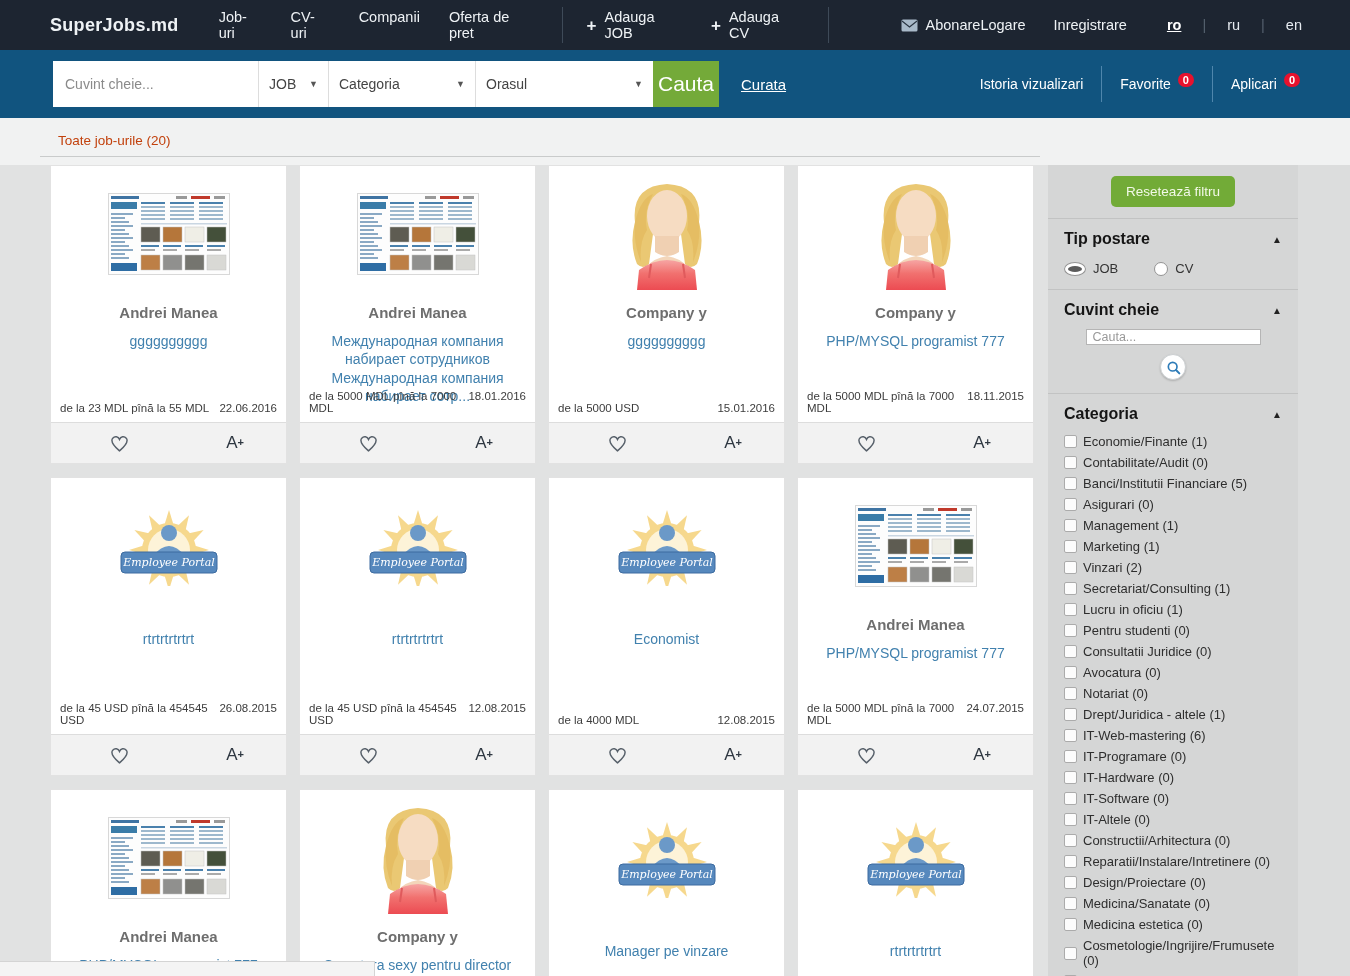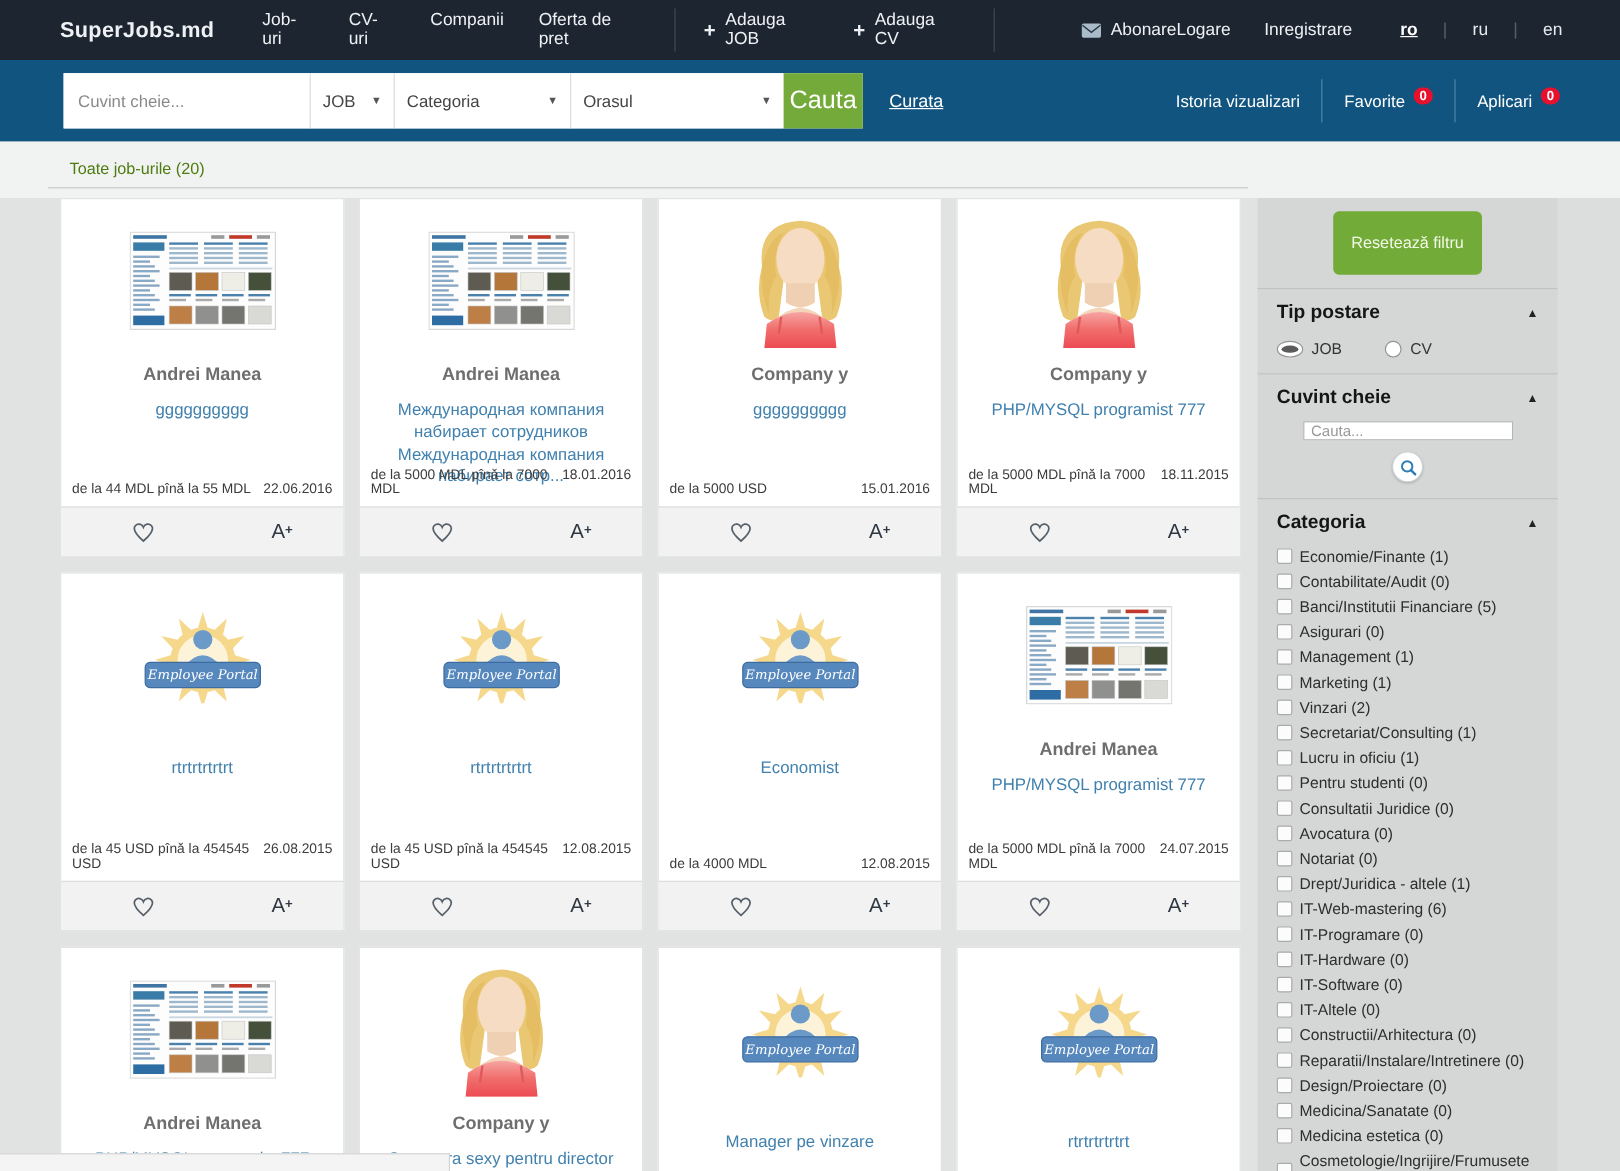--- a/index.html
+++ b/index.html
@@ -38,21 +38,21 @@
                font-family:"Liberation Sans", sans-serif; }
   .curata { color:#fff; text-decoration:underline; font-size:15px; margin-left:22px; cursor:pointer; }
   .bar-right { margin-left:auto; display:flex; align-items:center; margin-right:50px; color:#fff; font-size:14px;justify-content:space-between; }
   .bar-div { width:1px; height:36px; background:#4f86ac; margin:0 18px; }
   .bar-link { cursor:pointer; display:flex; align-items:center; }
   .badge { background:#e8112d; color:#fff; border-radius:8px; font-size:11px; font-weight:bold;
            padding:1px 5px; margin-left:7px; position:relative; top:-4px; }
 
   
   .band-top { position:absolute; top:118px; left:0; right:0; height:47px; background:#f1f2f2; }
-  .page-heading { position:absolute; left:58px; top:133px; font-size:13.5px; color:#4d7c0f; }
+  .page-heading { position:absolute; left:58px; top:133px; font-size:13.5px; color:#c2410c; }
   .heading-divider { position:absolute; left:40px; top:156px; width:1000px; height:1px; background:#c9cbcb; }
   .right-strip { position:absolute; left:1298px; right:0; top:165px; bottom:0; background:#dcdddd; }
 
   
   .grid { position:absolute; left:50px; top:165px; width:984px; display:flex; flex-wrap:wrap; gap:13px 12px; }
   .card { width:237px; height:299px; background:#fff; border:1px solid #e2e2e2; position:relative; }
   .card-img { height:135px; display:flex; align-items:center; justify-content:center; }
   .card-company { text-align:center; margin-top:3px; min-height:19px; font-size:15px; font-weight:bold; color:#6e6e6e; }
   .card-title { text-align:center; margin-top:9px; padding:0 12px; font-size:14px; color:#4181ae;
                 line-height:1.32; cursor:pointer; }
@@ -65,21 +65,21 @@
   .fav-btn, .apply-btn { cursor:pointer; display:flex; align-items:center; }
   .apply-btn { font-size:17px; color:#2f3842; font-weight:500; }
   .apply-btn sup { font-size:11px; font-weight:bold; position:relative; top:-1px; }
 
   .bottom-strip { position:absolute; left:0; top:961px; width:375px; height:15px; background:#f4f4f4;
                   border-top:1px solid #d4d4d4; border-right:1px solid #d4d4d4; z-index:6; }
 
   
   .sidebar { position:absolute; left:1048px; top:165px; width:250px; bottom:0; background:#d5d6d6; }
   .reset-btn { display:block; margin:11px auto 11px; background:#72ab37; color:#f2f9e7; border:none;
-               border-radius:5px; font-size:13.5px; padding:19px 15px; cursor:pointer;
+               border-radius:5px; font-size:13.5px; padding:8px 15px; cursor:pointer;
                font-family:"Liberation Sans", sans-serif; }
   .side-divider { height:1px; background:#c2c3c3; }
   .side-section { padding:11px 16px 13px; }
   .side-heading { font-size:16px; font-weight:bold; color:#151515; display:flex;
                   justify-content:space-between; align-items:center; cursor:pointer; }
   .collapse-arrow { font-size:10px; color:#222; }
   .radio-row { margin-top:13px; display:flex; gap:36px; font-size:13px; color:#333; }
   .radio-opt { display:flex; align-items:center; cursor:pointer; }
   .radio { width:14px; height:14px; border-radius:50%; background:#fff; border:1px solid #949494;
            display:inline-block; margin-right:7px; position:relative; }
@@ -231,21 +231,21 @@
           <rect x="99" y="56" width="14" height="2" fill="#aaa"></rect>
           <rect x="33" y="62" width="19" height="15" fill="#bd7f46" stroke="#c4c4c4" stroke-width="0.5"></rect>
           <rect x="55" y="62" width="19" height="15" fill="#90908e" stroke="#c4c4c4" stroke-width="0.5"></rect>
           <rect x="77" y="62" width="19" height="15" fill="#75756f" stroke="#c4c4c4" stroke-width="0.5"></rect>
           <rect x="99" y="62" width="19" height="15" fill="#d9d9d5" stroke="#c4c4c4" stroke-width="0.5"></rect>
         </svg>
       </div>
       <div class="card-company">Andrei Manea</div>
       <div class="card-title">gggggggggg</div>
       <div class="card-meta">
-        <span>de la 44 MDL pînă la 55 MDL</span>
+        <span>de la 23 MDL pînă la 55 MDL</span>
         <span>22.06.2016</span>
       </div>
       <div class="card-footer">
         <span class="fav-btn">
           <svg width="21" height="19" viewBox="0 0 24 22">
             <path d="M12 19.5 C4.5 13 1.5 8 4.2 4.8 C6.6 2.1 10.6 2.9 12 6.2 C13.4 2.9 17.4 2.1 19.8 4.8 C22.5 8 19.5 13 12 19.5 Z" fill="none" stroke="#57606a" stroke-width="1.7"></path>
           </svg>
         </span>
         <span class="apply-btn">A<sup>+</sup></span>
       </div>

